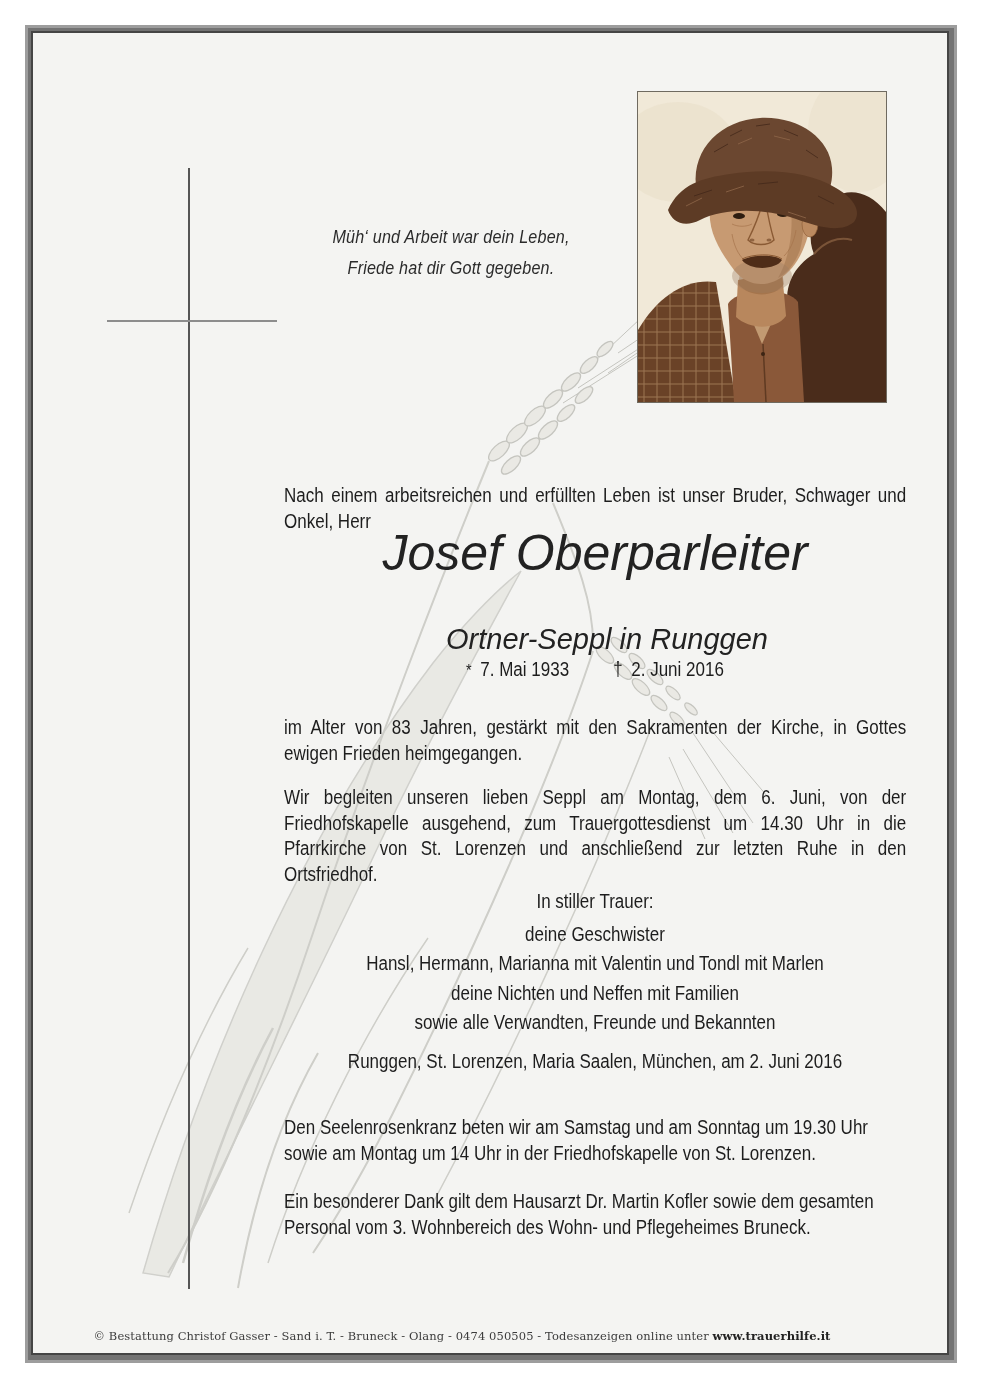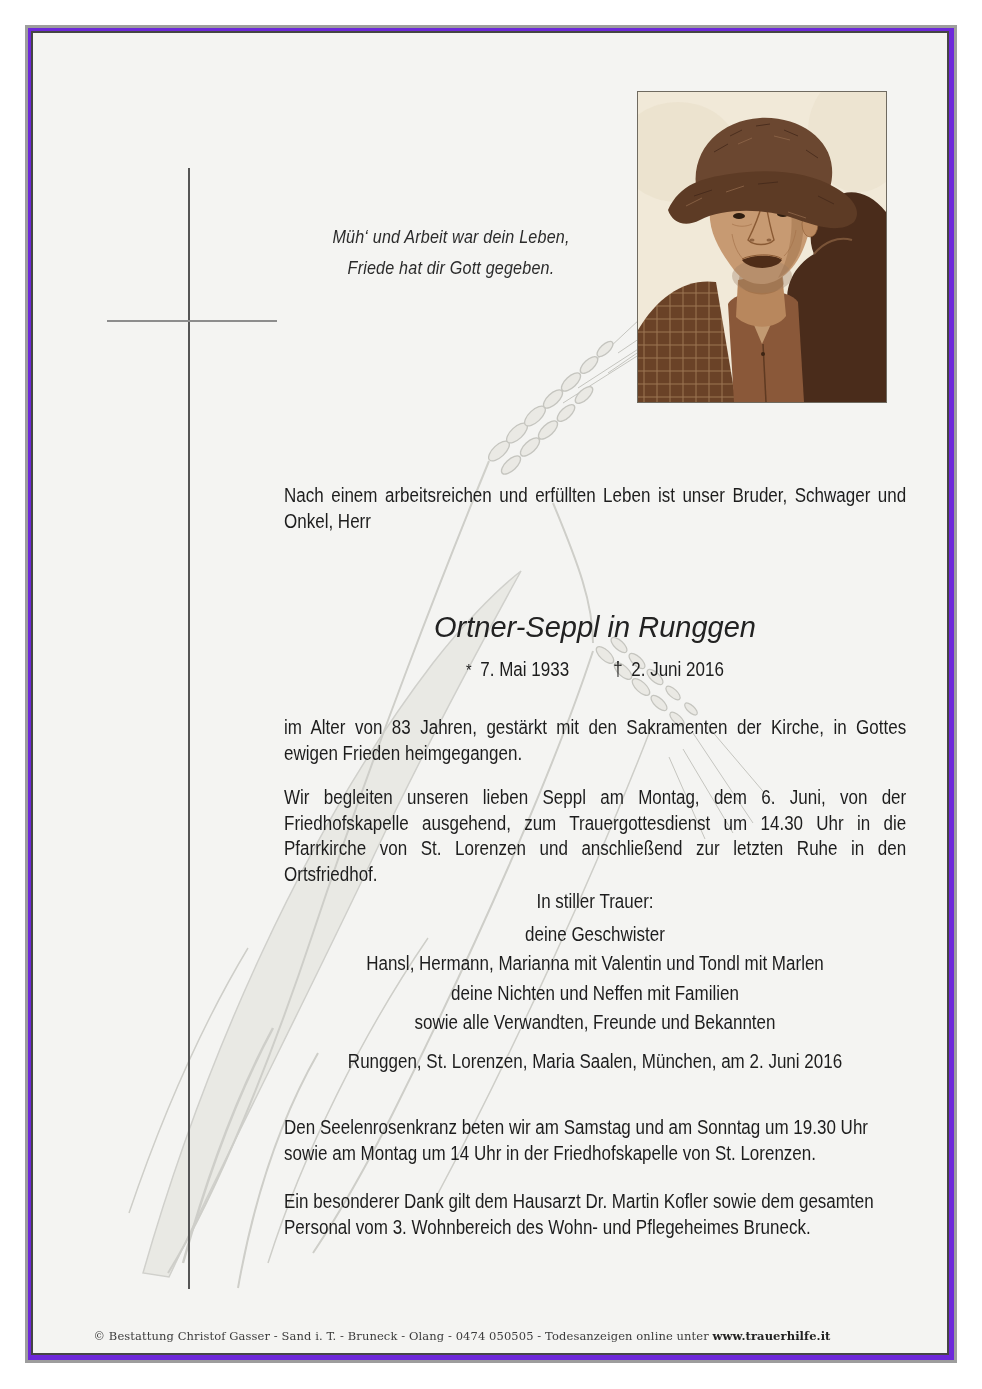--- a/index.html
+++ b/index.html
@@ -4,21 +4,21 @@
 <style>
   html,body { margin:0; padding:0; }
   body {
     width:982px; height:1389px; position:relative;
     background:#ffffff;
     font-family:"Liberation Sans", sans-serif;
     color:#1d1d1d;
   }
   .frame-outer {
     position:absolute; left:25px; top:25px; width:926px; height:1332px;
-    border:3px solid #9d9d9d; background:#6d28d9;
+    border:3px solid #9d9d9d; background:#737373;
   }
   .frame-inner {
     position:absolute; left:3px; top:3px; width:914px; height:1320px;
     border:2px solid #454545; background:#f4f4f2; overflow:hidden;
   }
   .card { position:absolute; left:0; top:0; width:914px; height:1320px; }
 
   svg.bg-art { position:absolute; left:0; top:0; pointer-events:none; }
 
   .cross-v { position:absolute; left:155px; top:135px; width:2px; height:1121px; background:#555; }
@@ -46,21 +46,21 @@
     position:absolute; left:196px; width:732px;
     transform:scaleX(.85); transform-origin:50% 0;
     text-align:center;
   }
   .name {
     position:absolute; left:251px; top:490px; width:622px; margin:0;
     text-align:center; font-style:italic; font-weight:normal;
     font-size:50px; line-height:60px; color:#222;
   }
   .vulgo {
-    position:absolute; left:251px; top:576px; width:622px; margin:0;
+    position:absolute; left:251px; top:576px; width:622px; margin:12px;
     text-align:center; font-style:italic; font-weight:normal;
     font-size:29px; line-height:36px; color:#222;
   }
   .dates { top:624px; font-size:20px; }
   .dates .sym-birth { font-size:17px; }
   .dates .sym-death { font-size:20px; }
   .dates .gap { display:inline-block; width:52px; }
   .dates .dsp { display:inline-block; width:10px; }
 
   .mourning { top:854px; line-height:29.5px; }
@@ -219,20 +219,21 @@
               <path d="M136 44 L152 48"></path>
             <path d="M48 114 L64 106"></path>
               <path d="M150 120 L168 126"></path>
               <path d="M88 100 L106 94"></path>
           </g>
         </svg>
       </div>
 
       <p class="para cond" style="top:430px">Nach einem arbeitsreichen und erfüllten Leben ist unser Bruder, Schwager und Onkel, Herr</p>
 
+      <h1 class="name">Josef Oberparleiter</h1>
       <h2 class="vulgo">Ortner-Seppl in Runggen</h2>
 
       <div class="centerblk cond dates">
         <span class="sym-birth">*</span><span class="dsp"></span><span>7. Mai 1933</span><span class="gap"></span><span class="sym-death">†</span><span class="dsp"></span><span>2. Juni 2016</span>
       </div>
 
       <p class="para cond" style="top:662px">im Alter von 83 Jahren, gestärkt mit den Sakramenten der Kirche, in Gottes ewigen Frieden heimgegangen.</p>
       <p class="para cond" style="top:732px">Wir begleiten unseren lieben Seppl am Montag, dem 6. Juni, von der Friedhofskapelle ausgehend, zum Trauergottesdienst um 14.30 Uhr in die Pfarrkirche von St. Lorenzen und anschließend zur letzten Ruhe in den Ortsfriedhof.</p>
 
       <div class="centerblk cond mourning">

